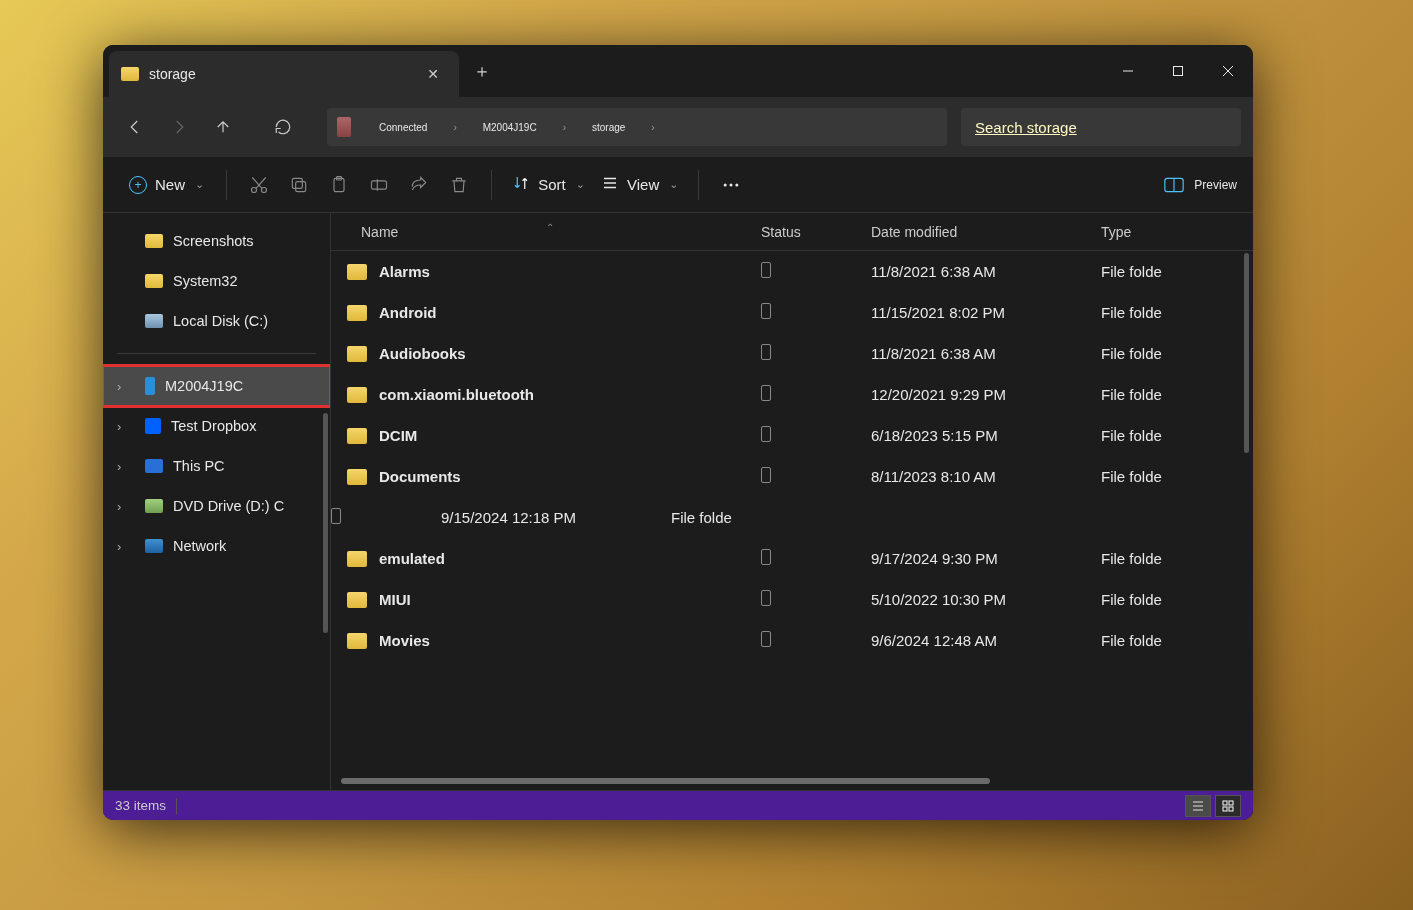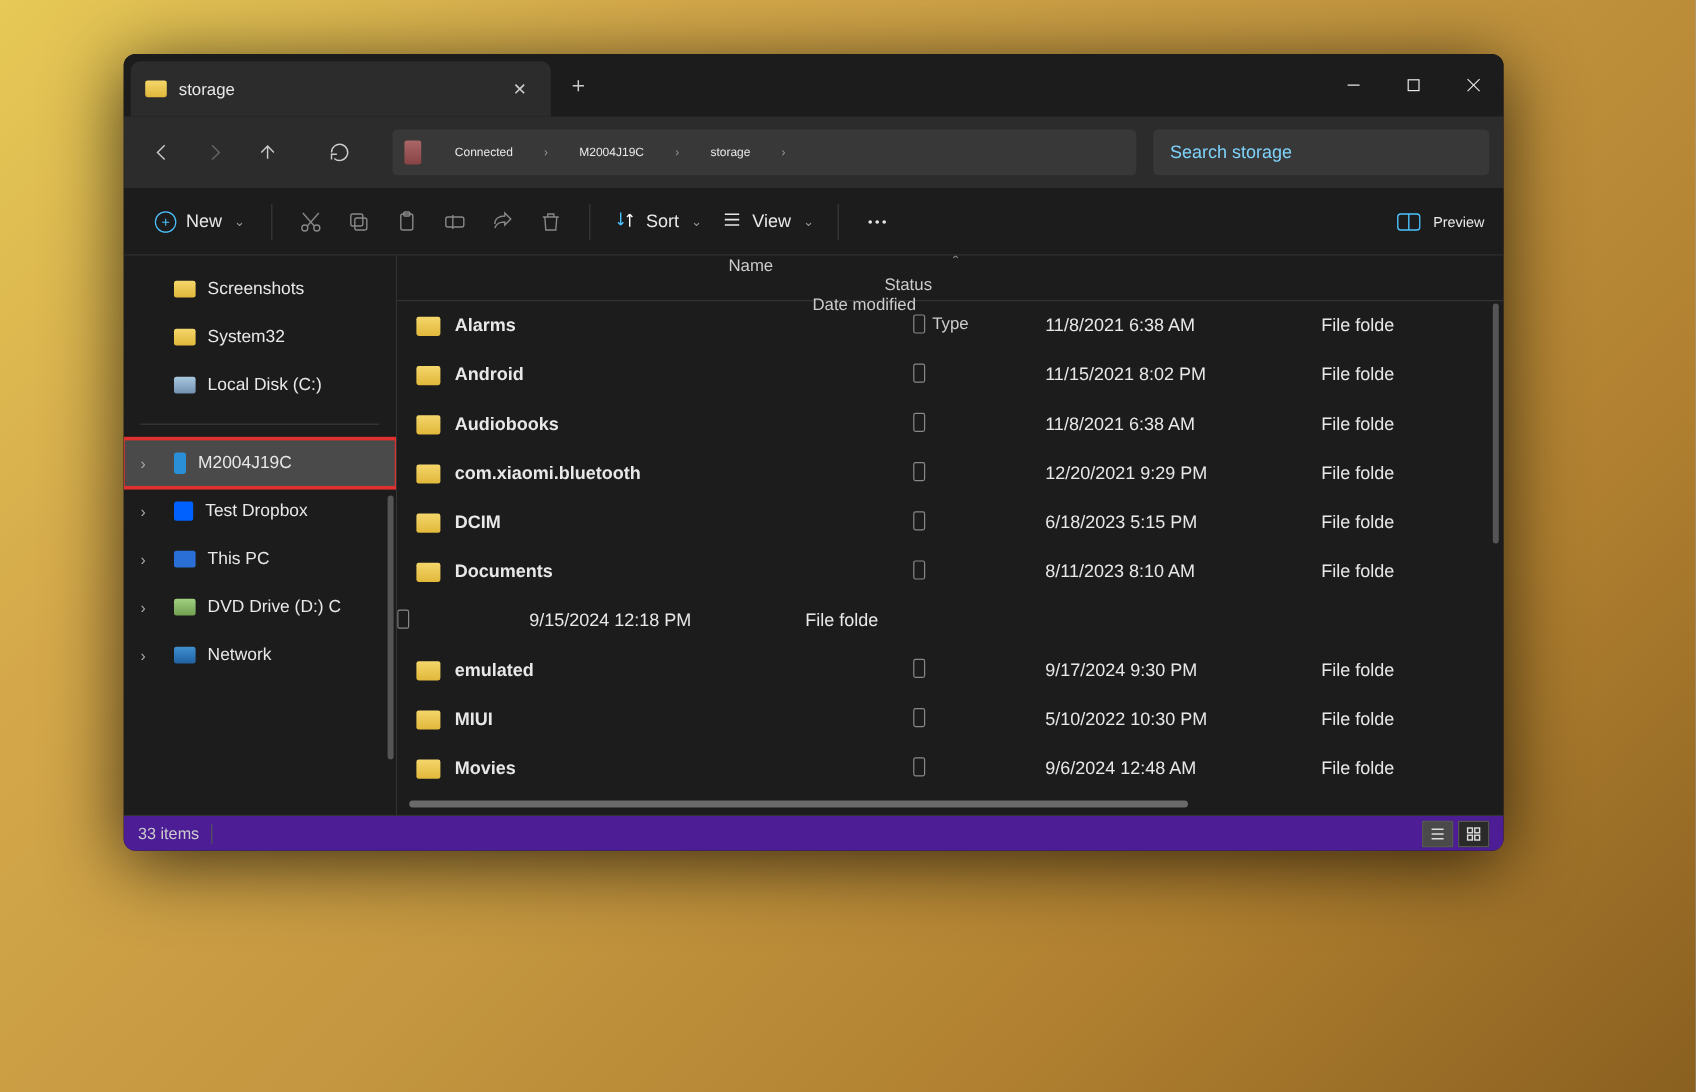--- a/index.html
+++ b/index.html
@@ -8,21 +8,21 @@
   height: 910px;
   background: linear-gradient(135deg, #e6c956 0%, #d4a84a 25%, #c49740 50%, #b08030 75%, #8a6020 100%);
   position: relative;
   overflow: hidden;
 }
 .window {
   position: absolute;
   left: 103px;
   top: 45px;
   width: 1150px;
-  height: 664px;
+  height: 775px;
   background: #1c1c1c;
   border-radius: 10px;
   box-shadow: 0 10px 60px rgba(0,0,0,0.7);
   display: flex;
   flex-direction: column;
   overflow: hidden;
 }
 .titlebar {
   height: 52px;
   display: flex;
@@ -76,22 +76,23 @@
 .bc-sep { color: #999; padding: 0 6px; }
 .search {
   width: 280px;
   height: 38px;
   background: #383838;
   border-radius: 4px;
   margin-left: 10px;
   display: flex;
   align-items: center;
   padding: 0 14px;
-  color: #7dd3fc;
+  color: #fef9c3;
   font-size: 15px;
+  text-decoration: underline;
 }
 
 .toolbar {
   height: 56px;
   background: #1c1c1c;
   display: flex;
   align-items: center;
   padding: 0 16px;
   border-bottom: 1px solid #333;
   color: #e8e8e8;
@@ -164,21 +165,20 @@
   position: relative;
 }
 .cols {
   height: 38px;
   display: flex;
   align-items: center;
   color: #ccc;
   font-size: 14px;
   border-bottom: 1px solid #333;
   position: relative;
-  flex-direction: column;
 }
 .cols .cname { width: 430px; padding-left: 30px; position: relative; }
 .cols .sort-ind { position: absolute; left: 215px; top: -2px; color: #888; font-size: 10px; }
 .cols .cstatus { width: 110px; }
 .cols .cdate { width: 230px; }
 .cols .ctype { flex: 1; }
 .rows { flex: 1; overflow: hidden; }
 .row {
   height: 41px;
   display: flex;

